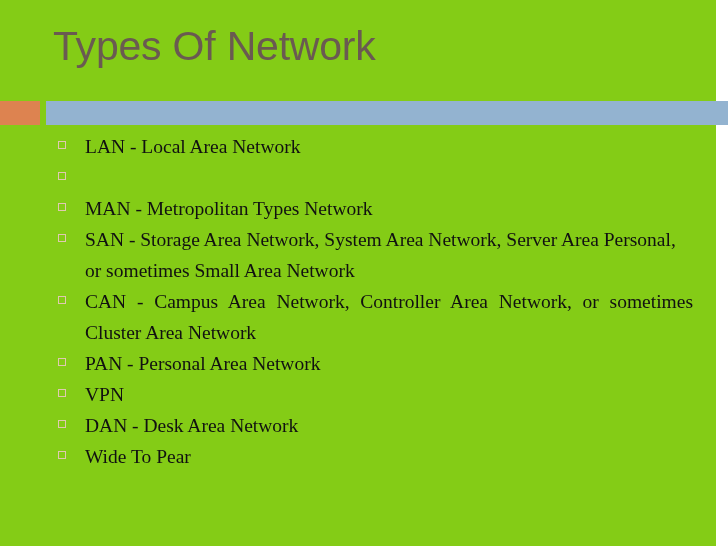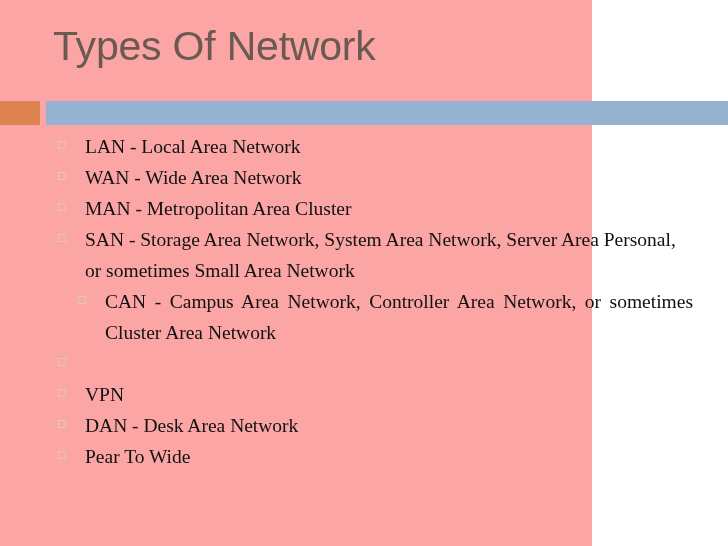--- a/index.html
+++ b/index.html
@@ -9,23 +9,23 @@
   body {
     width: 728px;
     height: 546px;
     background: #ffffff;
     font-family: "Liberation Serif", serif;
     overflow: hidden;
     position: relative;
   }
   .slide {
     position: relative;
-    width: 592px;
+    width: 716px;
     height: 546px;
-    background: #fca5a5;
+    background: #84cc16;
     box-sizing: border-box;
   }
 
   
   .title-area {
     position: absolute;
     left: 53px;
     top: 26px;
     width: 640px;
     height: 66px;
@@ -85,21 +85,20 @@
     margin: 0;
     font-family: "Liberation Serif", serif;
     font-size: 19.5px;
     line-height: 31px;
     color: #111111;
     min-height: 31px;
   }
   .bullet-item.justified {
     text-align: justify;
     text-justify: inter-word;
-    margin-left: 20px;
   }
   .bullet-item.justified .bullet-text {
     display: block;
   }
   .bullet-marker {
     position: absolute;
     left: 58px;
     top: 10px;
     width: 8px;
     height: 8px;
@@ -126,45 +125,45 @@
   </div>
 
   <div class="body-area">
     <ul class="bullet-list">
       <li class="bullet-item">
         <span class="bullet-marker"></span>
         <span class="bullet-text">LAN - Local Area Network</span>
       </li>
       <li class="bullet-item">
         <span class="bullet-marker"></span>
-        <span class="bullet-text">WAN - Wide Area Network</span>
       </li>
       <li class="bullet-item">
         <span class="bullet-marker"></span>
-        <span class="bullet-text">MAN - Metropolitan Area Cluster</span>
+        <span class="bullet-text">MAN - Metropolitan Types Network</span>
       </li>
       <li class="bullet-item">
         <span class="bullet-marker"></span>
         <span class="bullet-text">SAN - Storage Area Network, System Area Network, Server Area Personal, or sometimes Small Area Network</span>
       </li>
       <li class="bullet-item justified">
         <span class="bullet-marker"></span>
         <span class="bullet-text">CAN - Campus Area Network, Controller Area Network, or sometimes Cluster Area Network</span>
       </li>
       <li class="bullet-item">
         <span class="bullet-marker"></span>
+        <span class="bullet-text">PAN - Personal Area Network</span>
       </li>
       <li class="bullet-item">
         <span class="bullet-marker"></span>
         <span class="bullet-text">VPN</span>
       </li>
       <li class="bullet-item">
         <span class="bullet-marker"></span>
         <span class="bullet-text">DAN - Desk Area Network</span>
       </li>
       <li class="bullet-item">
         <span class="bullet-marker"></span>
-        <span class="bullet-text">Pear To Wide</span>
+        <span class="bullet-text">Wide To Pear</span>
       </li>
     </ul>
   </div>
 
 </div>
 
 </body></html>

